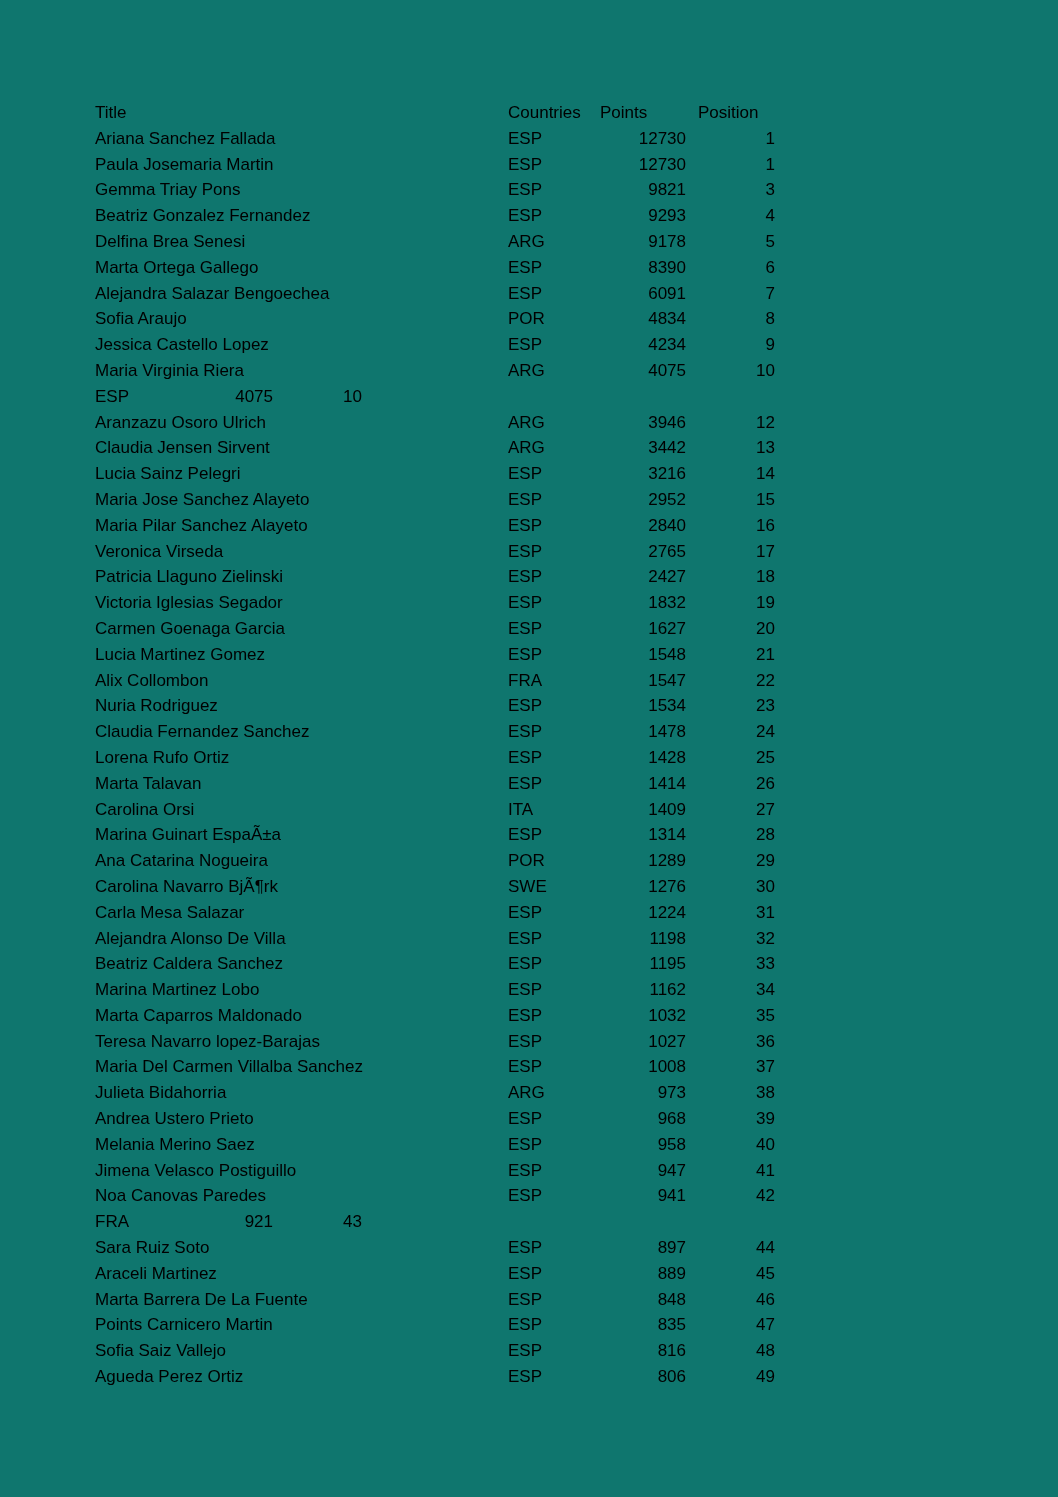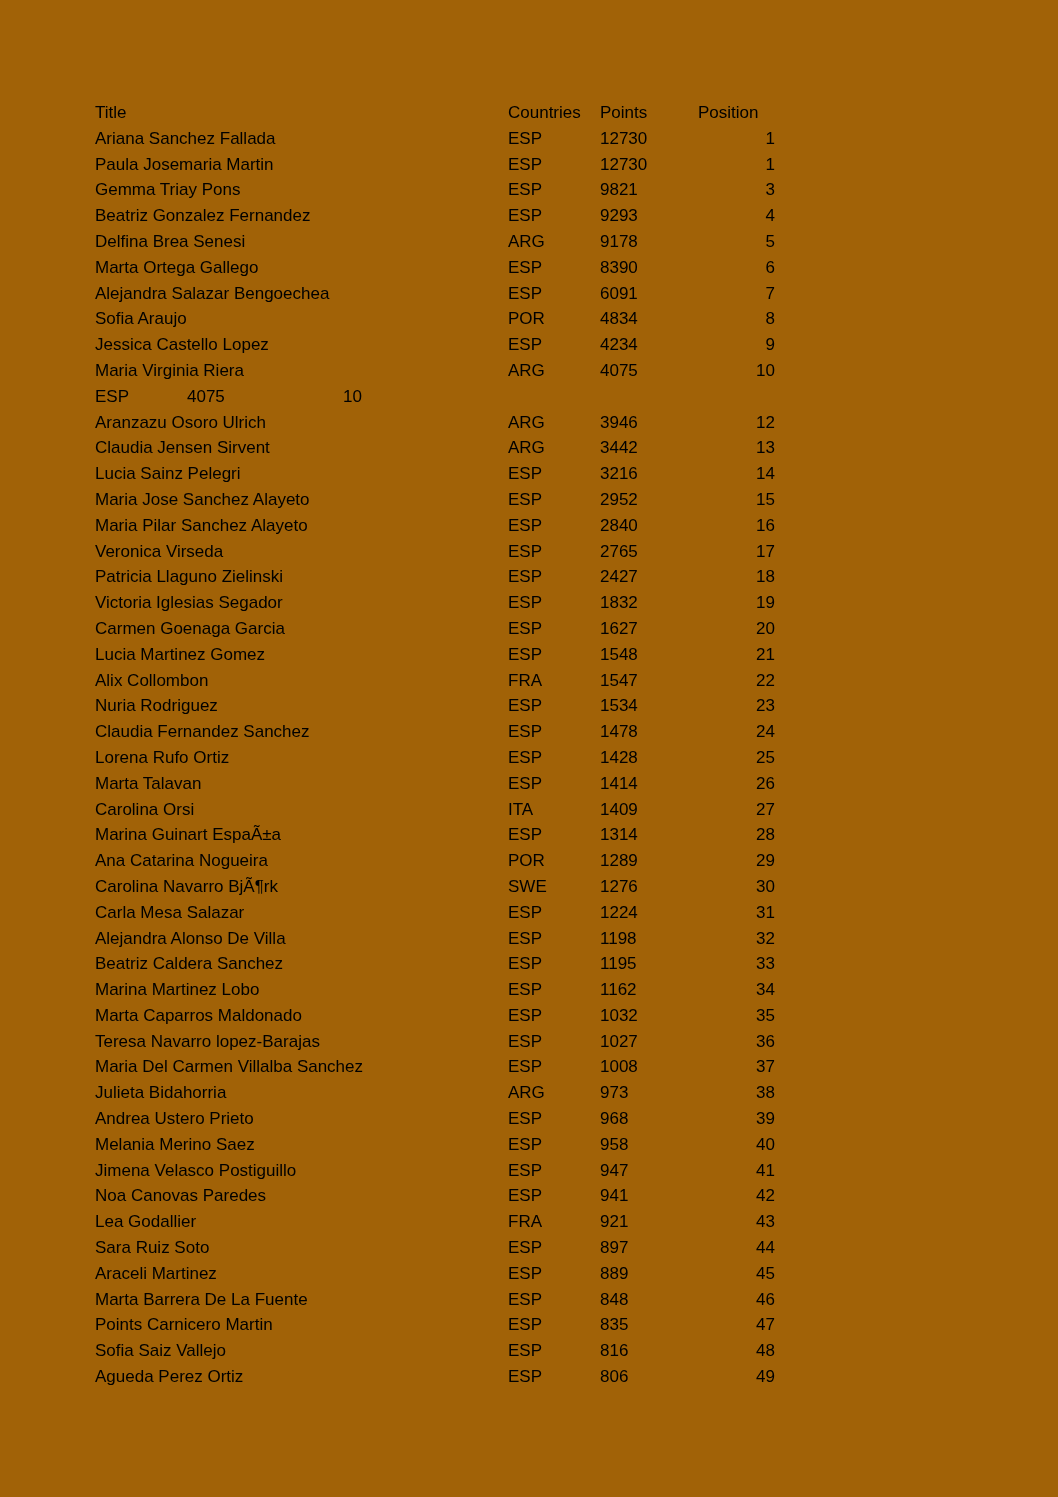--- a/index.html
+++ b/index.html
@@ -4,42 +4,42 @@
 <style>
   html, body {
     margin: 0;
     padding: 0;
     background: #ffffff;
   }
   .page {
     position: relative;
     width: 1058px;
     height: 1497px;
-    background: #a16207;
+    background: #0f766e;
     font-family: "Liberation Sans", sans-serif;
     color: #000000;
     overflow: hidden;
   }
   .table {
     position: absolute;
     left: 95px;
     top: 100px;
   }
   .row {
     display: flex;
     align-items: center;
     height: 25.8px;
     font-size: 17px;
     line-height: 25.8px;
     white-space: nowrap;
   }
   .cell { overflow: hidden; }
   .c-title    { width: 413px; text-align: left; }
   .c-country  { width: 92px;  text-align: left; }
-  .c-points   { width: 86px;  text-align: left; }
+  .c-points   { width: 86px;  text-align: right; }
   .c-position { width: 89px;  text-align: right; }
   .header-row .c-points   { text-align: left; }
   .header-row .c-position { text-align: left; padding-left: 12px; box-sizing: border-box; }
 </style>
 </head>
 <body>
 
 <div class="page">
   <div class="table">
     <div class="row header-row">
@@ -294,21 +294,20 @@
           <div class="cell c-points">947</div>
           <div class="cell c-position">41</div>
         </div>
         <div class="row">
           <div class="cell c-title">Noa Canovas Paredes</div>
           <div class="cell c-country">ESP</div>
           <div class="cell c-points">941</div>
           <div class="cell c-position">42</div>
         </div>
         <div class="row">
-          <div class="cell c-title">Lea Godallier</div>
           <div class="cell c-country">FRA</div>
           <div class="cell c-points">921</div>
           <div class="cell c-position">43</div>
         </div>
         <div class="row">
           <div class="cell c-title">Sara Ruiz Soto</div>
           <div class="cell c-country">ESP</div>
           <div class="cell c-points">897</div>
           <div class="cell c-position">44</div>
         </div>

